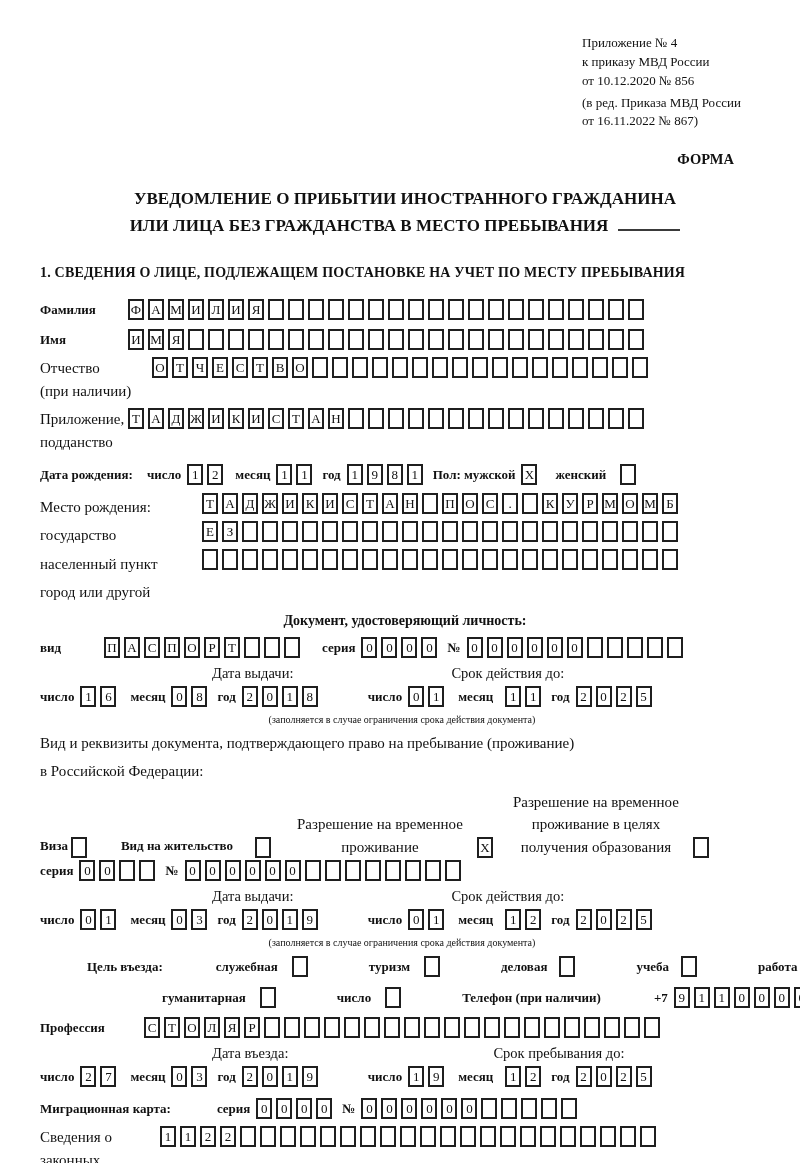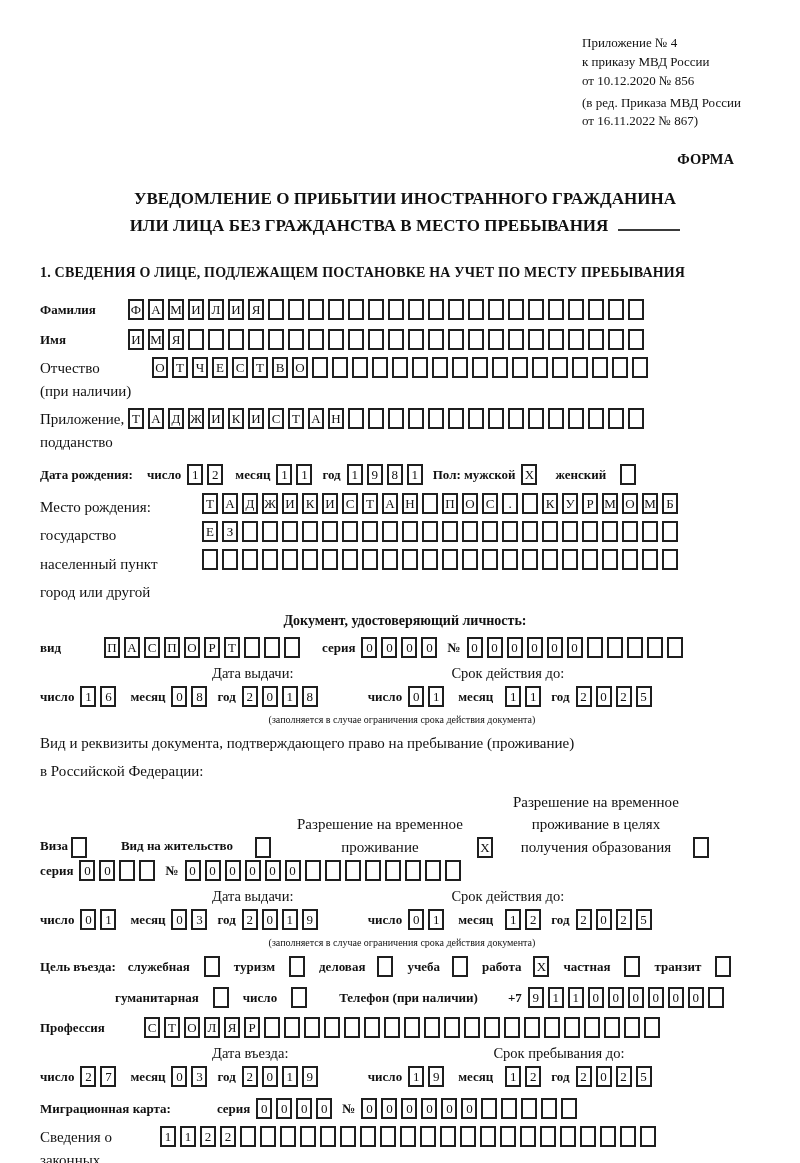--- a/index.html
+++ b/index.html
@@ -54,21 +54,21 @@
   .mr6 { margin-right:6px; }
   .note-right { text-align:center; padding-right:6px; font-size:10px; margin:1px 0 6px 0; }
 
   .intro { font-size:15px; line-height:1.6; margin-top:4px; }
 
   .opts-row { display:flex; align-items:flex-end; margin-top:8px; }
   .opt-center { text-align:center; font-size:15px; line-height:1.5; }
   .opts-row .cells { margin-top:1px; }
 
   .purpose-row { margin-top:6px; }
-  .purpose-row .lbl { margin-right:6px; }
+  .purpose-row .lbl { margin-right:6px;margin-left:47px; }
   .purpose-row .cells { margin-right:10px; }
   .indent75 { margin-left:75px; }
 
   .rep-block { display:flex; align-items:flex-start; margin-top:4px; }
   .rep-labels .line { line-height:22.5px; font-size:15px; white-space:nowrap; }
   .rep-rows .cells { margin-bottom:9px; }
 </style>
 </head>
 <body>
 

